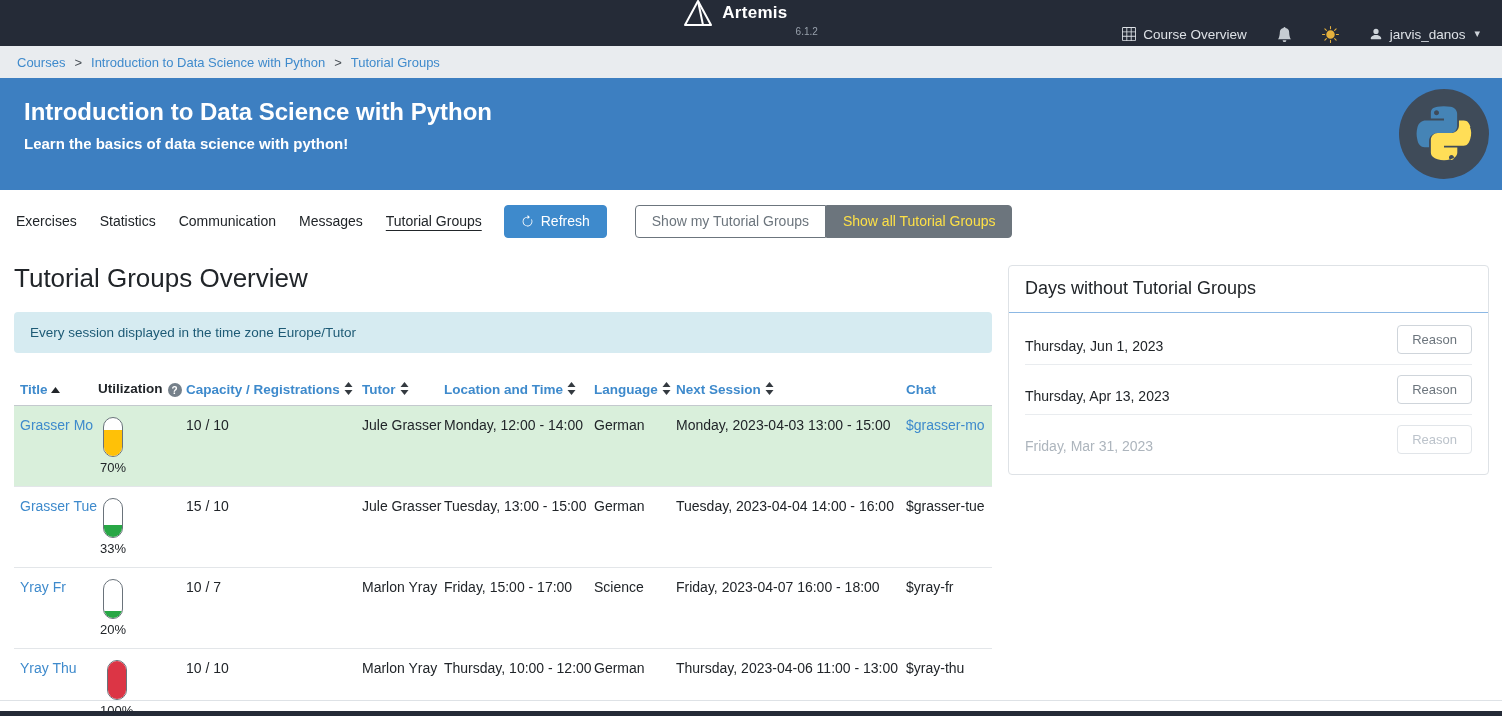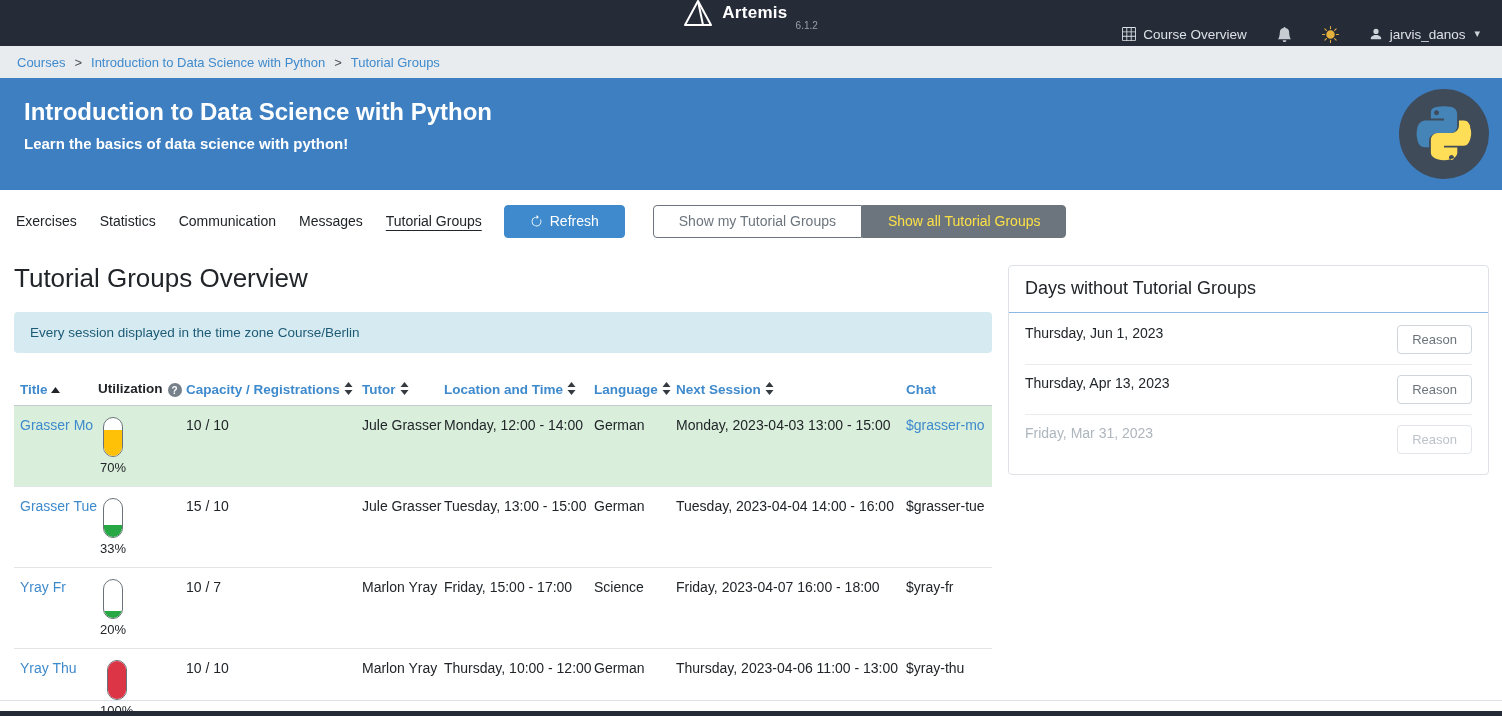--- a/index.html
+++ b/index.html
@@ -11,21 +11,21 @@
   }
   a { text-decoration:none; }
 
   
   .navbar {
     height:46px; background:#252b37; display:flex; align-items:center;
     padding:0 22px; color:#fff;flex-direction:column;
   }
   .brand { display:flex; align-items:center; gap:10px; cursor:pointer; }
   .brand-name { font-size:17px; font-weight:700; letter-spacing:.3px; }
-  .brand-version { font-size:10px; color:#98a1ac; margin-left:-2px; position:relative; top:12px; }
+  .brand-version { font-size:10px; color:#98a1ac; margin-left:-2px; position:relative; top:18px; }
   .nav-right { margin-left:auto; display:flex; align-items:center; gap:30px; }
   .nav-item { display:flex; align-items:flex-start; gap:7px; color:#dde1e6; font-size:13.5px; cursor:pointer; }
   .caret-down { font-size:11px; color:#cfd4da; margin-left:2px; }
 
   
   .breadcrumb {
     height:32px; background:#e9ecef; display:flex; align-items:center;
     gap:9px; padding:0 17px; font-size:13px;
   }
   .breadcrumb a { color:#3e8acc; }
@@ -43,21 +43,21 @@
     border-radius:50%; background:#3f4b59;
     display:flex; align-items:center; justify-content:center;
   }
 
   
   .tabbar { display:flex; align-items:center; padding:15px 16px 13px; }
   .tabs { display:flex; gap:23px; margin-right:22px; }
   .tab { font-size:14px; color:#212529; cursor:pointer; }
   .tab.active { text-decoration:underline; text-underline-offset:4px; }
   .btn {
-    font-size:14px; border-radius:4px; padding:7px 25px;
+    font-size:14px; border-radius:4px; padding:7px 16px;
     border:1px solid transparent; cursor:pointer; font-family:inherit; line-height:1.2;
   }
   .btn-primary { background:#3e8acc; border-color:#3e8acc; color:#fff; display:inline-flex; align-items:center; gap:7px; }
   .btn-group { display:inline-flex; margin-left:28px; }
   .btn-white { background:#fff; border-color:#6c757d; color:#6c757d; border-radius:4px 0 0 4px; }
   .btn-secondary { background:#6c757d; border-color:#6c757d; color:#fde047; border-radius:0 4px 4px 0; }
 
   
   .content { display:flex; align-items:flex-start; padding:6px 13px 0 14px; gap:16px; }
   .main { width:978px; flex:none; }
@@ -96,21 +96,21 @@
     background:#fff; position:relative; overflow:hidden;
   }
   .pill-fill { position:absolute; left:0; right:0; bottom:0; height:0; }
   .pill-label { font-size:13px; margin-top:3px; color:#212529; }
 
   
   .card { flex:1; border:1px solid #dee2e6; border-radius:4px; margin-top:8px; background:#fff; }
   .card-header { padding:12px 16px 13px; font-size:18px; border-bottom:1px solid #8cb8e4; }
   .card-body { padding:2px 16px 10px; }
   .day-row {
-    display:flex; align-items:flex-start; justify-content:space-between;
+    display:flex; align-items:flex-end; justify-content:space-between;
     padding:10px 0; border-bottom:1px solid #e9ecef;
   }
   .day-row:last-child { border-bottom:none; }
   .day-date { font-size:14px; }
   .day-row.muted .day-date { color:#adb5bd; }
   .btn-reason {
     background:#fff; border:1px solid #cfd5db; color:#6c757d;
     font-size:13px; padding:6px 14px; border-radius:4px; cursor:pointer; font-family:inherit;
   }
   .day-row.muted .btn-reason { color:#bcc3cb; border-color:#e1e5e9; }
@@ -195,21 +195,21 @@
   </button>
   <div class="btn-group">
     <button class="btn btn-white">Show my Tutorial Groups</button>
     <button class="btn btn-secondary">Show all Tutorial Groups</button>
   </div>
 </div>
 
 <div class="content">
   <div class="main">
     <h2 class="page-heading">Tutorial Groups Overview</h2>
-    <div class="alert-info">Every session displayed in the time zone Course/Berlin</div>
+    <div class="alert-info">Every session displayed in the time zone Europe/Tutor</div>
 
     <table class="tg-table">
       <colgroup>
         <col style="width:78px">
           <col style="width:88px">
           <col style="width:176px">
           <col style="width:82px">
         <col style="width:150px">
           <col style="width:82px">
           <col style="width:230px">

